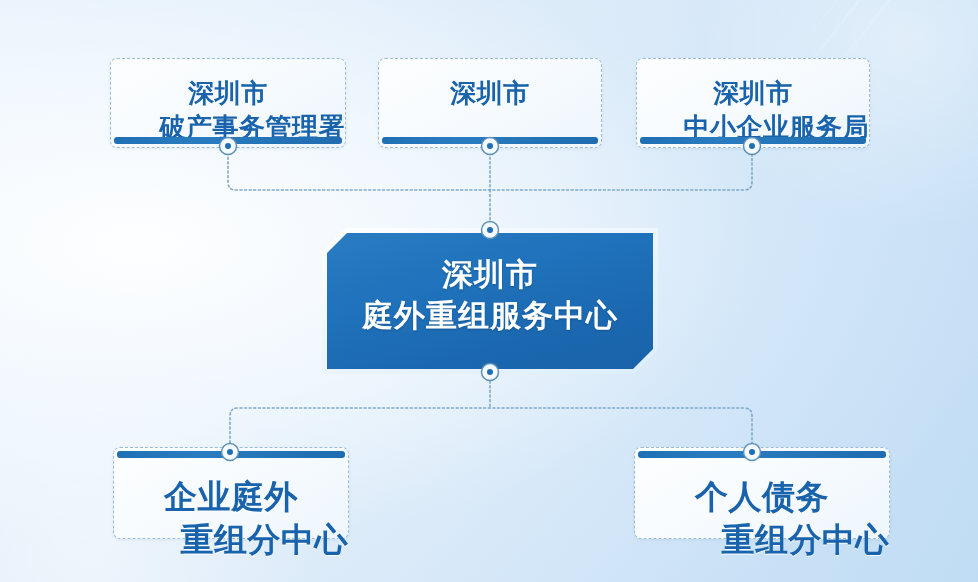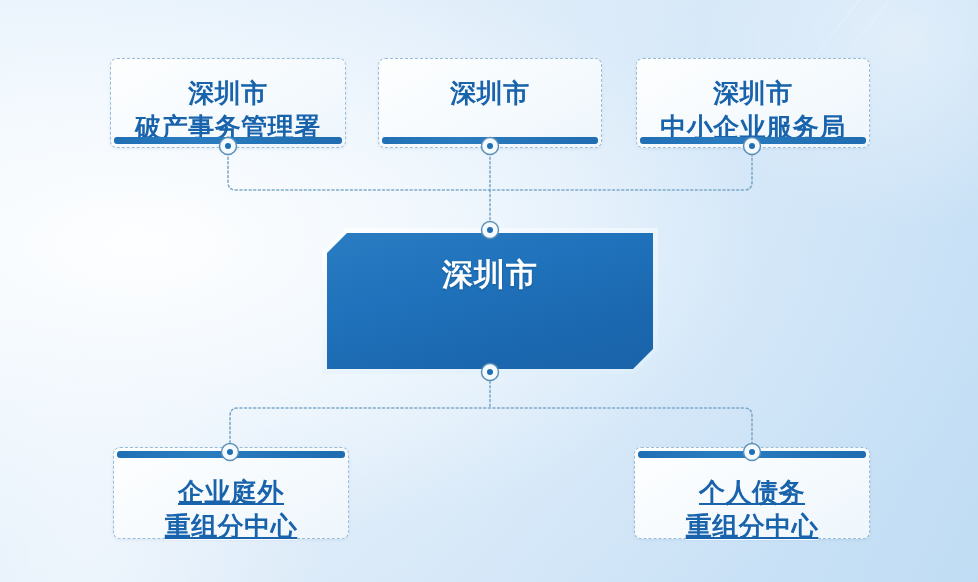--- a/index.html
+++ b/index.html
@@ -65,22 +65,22 @@
     position: absolute;
     left: 0; right: 0;
     text-align: center;
     color: #1863ab;
     font-weight: bold;
     letter-spacing: 0.5px;
     line-height: 1.30;
     text-shadow: 0 1px 0 rgba(255,255,255,0.85);
   }
   .card.bar-bottom .label { top: 18px; font-size: 26px; }
-  .card.bar-top .label { top: 28px; font-size: 26px; text-decoration: underline; }
-  .card .label .l2 { display: block; }
+  .card.bar-top .label { top: 28px; font-size: 33px; }
+  .card .label .l2 { display: block; text-align: right; }
 
   
   #central {
     position: absolute;
     left: 322px;
     top: 228px;
     width: 336px;
     height: 146px;
   }
   #central .outline,
@@ -162,32 +162,33 @@
       <span class="l2">中小企业服务局</span>
     </div>
     <div class="bar"></div>
   </div>
 
   <div id="central">
     <div class="outline"></div>
     <div class="fill"></div>
     <div class="ctext">
       <span>深圳市</span>
+      <span class="l2">庭外重组服务中心</span>
     </div>
   </div>
 
   <div class="card bar-top" style="left:113px; top:447px; width:236px; height:92px;">
     <div class="bar"></div>
     <div class="label">
       <span>企业庭外</span>
       <span class="l2">重组分中心</span>
     </div>
   </div>
 
-  <div class="card bar-top" style="left:634px; top:447px; width:236px; height:92px;">
+  <div class="card bar-top" style="left:634px; top:447px; width:256px; height:92px;">
     <div class="bar"></div>
     <div class="label">
       <span>个人债务</span>
       <span class="l2">重组分中心</span>
     </div>
   </div>
 
   <svg id="dots" style="position:absolute;left:0;top:0;width:978px;height:582px;pointer-events:none;" viewBox="0 0 978 582">
     <g>
       <circle cx="228" cy="146" r="8.5" fill="#f4fafe" stroke="#5d90b7" stroke-width="1.5"></circle>

